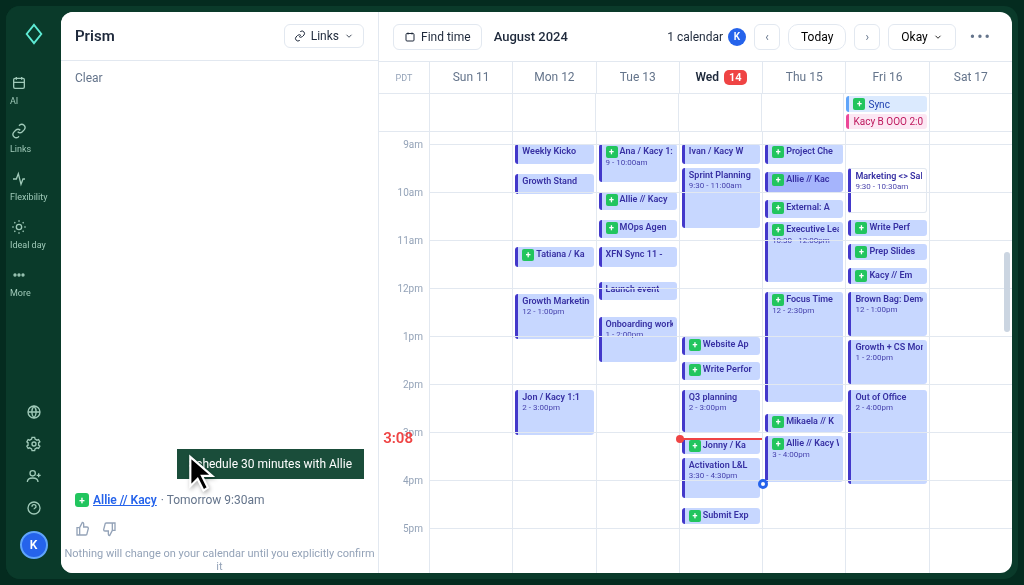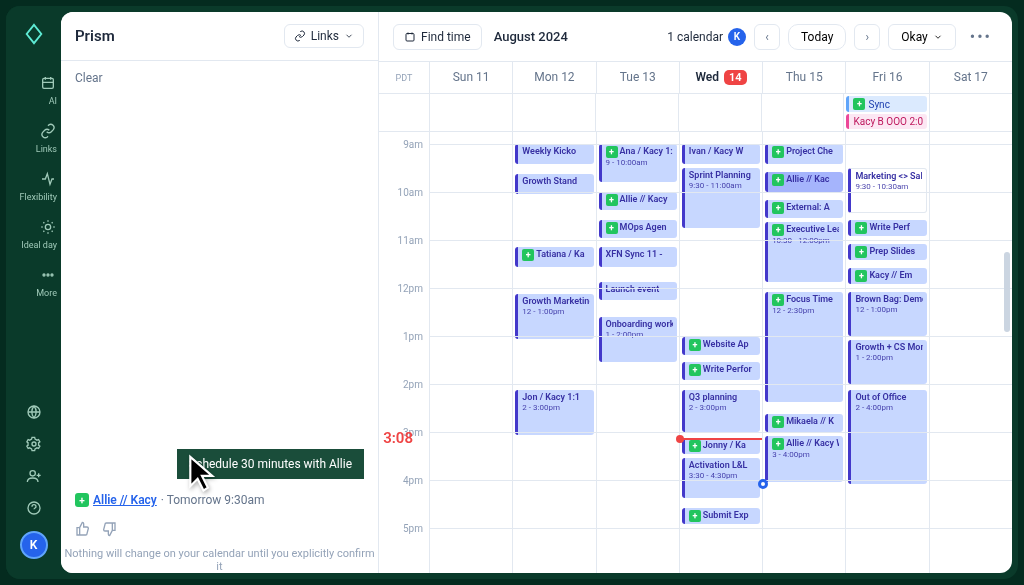--- a/index.html
+++ b/index.html
@@ -19,21 +19,21 @@
   --red:#ef4444;
 }
 *{box-sizing:border-box;margin:0;padding:0;font-family:-apple-system,BlinkMacSystemFont,'Segoe UI',Roboto,sans-serif}
 body{background:var(--darker-green);width:1024px;height:585px;overflow:hidden;position:relative}
 .app-frame{position:absolute;inset:6px;background:var(--dark-green);border-radius:14px;display:flex;overflow:hidden}
 
 
 .sidebar{width:55px;background:var(--dark-green);display:flex;flex-direction:column;align-items:center;padding:12px 0;color:#9fc9b8;font-size:9px}
 .sidebar-logo{width:32px;height:32px;background:transparent;border-radius:6px;display:flex;align-items:center;justify-content:center;margin-bottom:16px}
 .sidebar-logo svg{fill:#5eead4}
-.sidebar-item{display:flex;flex-direction:column;align-items:flex-end;gap:4px;padding:8px 4px;cursor:pointer;width:100%;color:#9fc9b8}
+.sidebar-item{display:flex;flex-direction:column;align-items:flex-start;gap:4px;padding:8px 4px;cursor:pointer;width:100%;color:#9fc9b8}
 .sidebar-icon{width:18px;height:18px;display:flex;align-items:center;justify-content:center}
 .sidebar-icon svg{stroke:#9fc9b8;fill:none;stroke-width:2}
 .sidebar-spacer{flex:1}
 .sidebar-bottom{display:flex;flex-direction:column;align-items:center;gap:14px;padding-bottom:8px}
 .avatar-k{width:28px;height:28px;border-radius:50%;background:#2563eb;color:#fff;display:flex;align-items:center;justify-content:center;font-size:12px;font-weight:600;border:2px solid #60a5fa}
 
 
 .content{flex:1;background:#fff;border-radius:12px;margin:6px 6px 6px 0;display:flex;overflow:hidden;position:relative}
 
 

